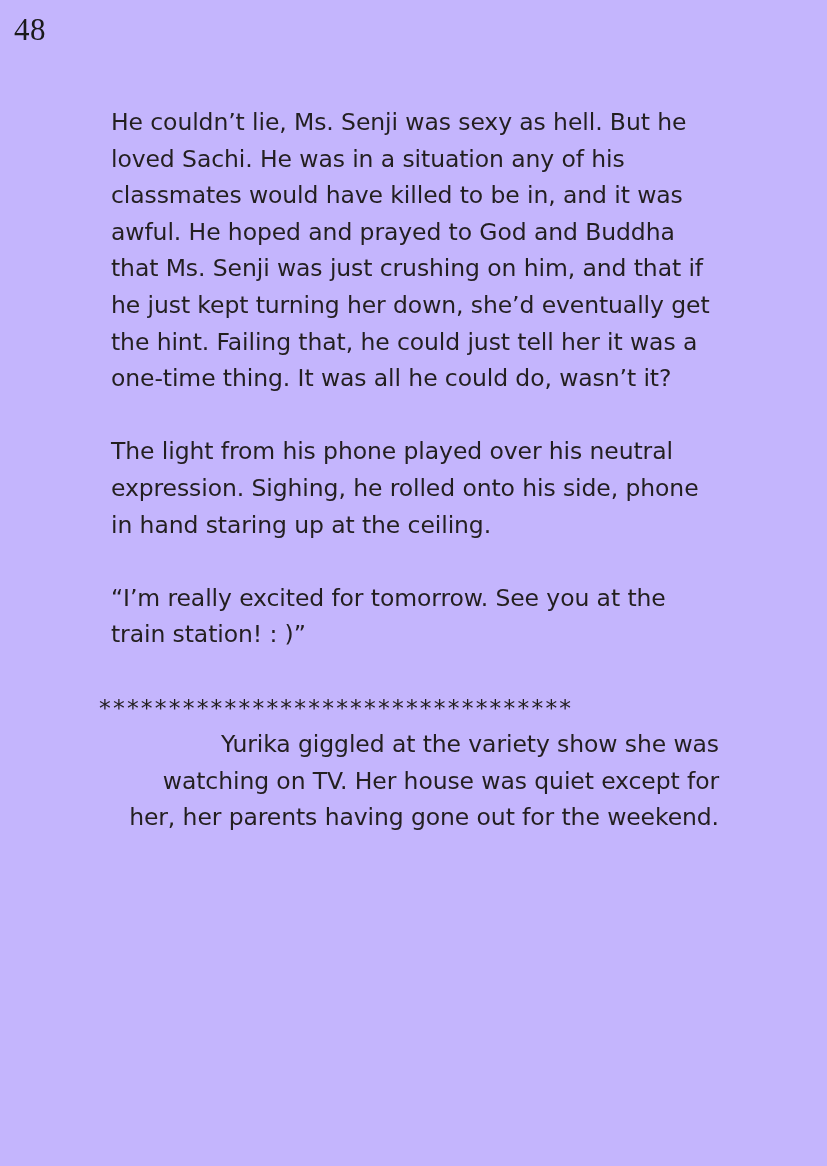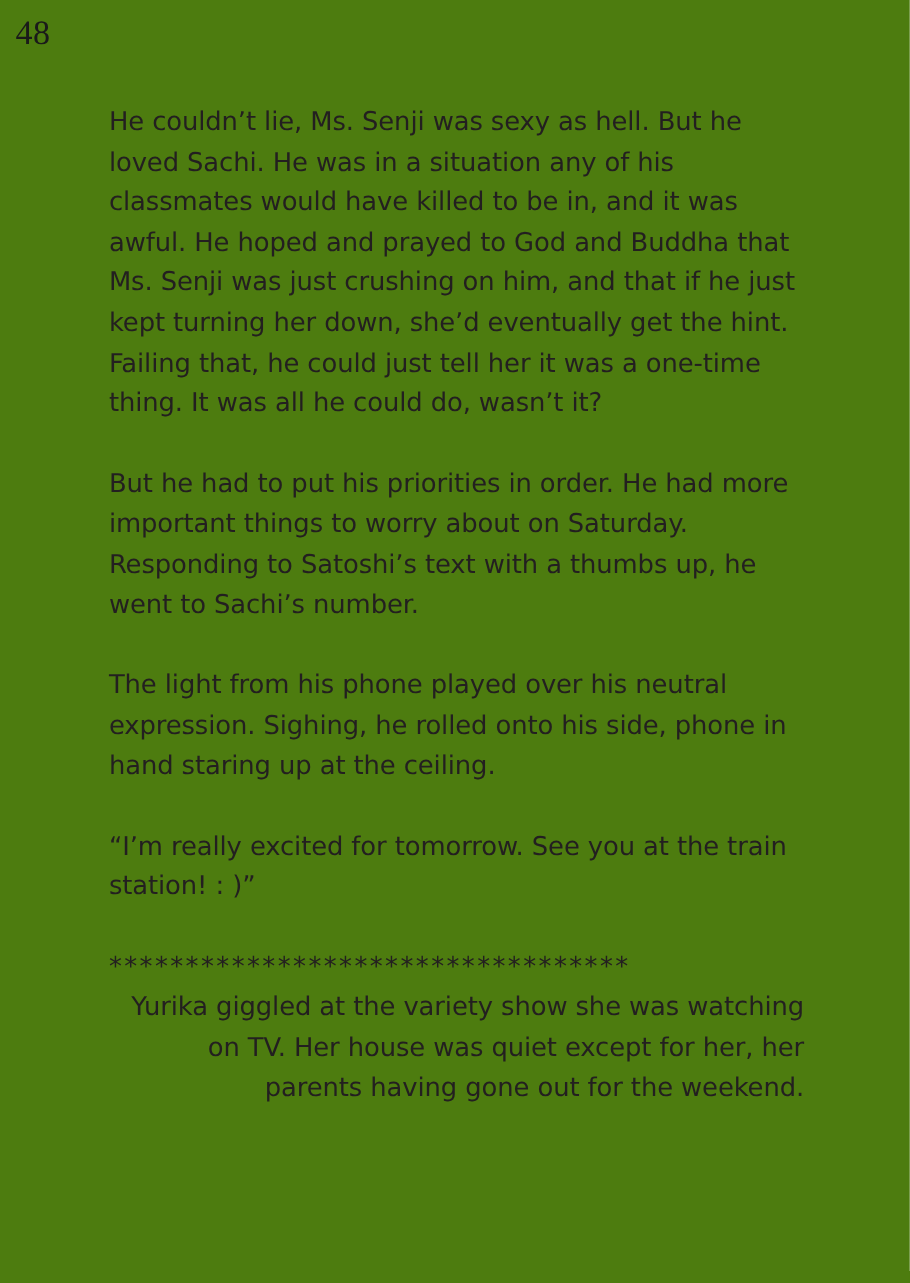--- a/index.html
+++ b/index.html
@@ -11,21 +11,21 @@
     width: 827px;
     height: 1166px;
     position: relative;
     font-family: "Liberation Serif", serif;
     color: #1a1a1a;
     overflow: hidden;
   }
   .page {
     position: absolute;
     inset: 0;
-    background: #4d7c0f;
+    background: #c4b5fd;
   }
   .page-number {
     position: absolute;
     top: 14px;
     left: 14px;
     font-family: "Liberation Serif", serif;
     font-size: 31px;
     line-height: 1;
     color: #1a1a1a;
     letter-spacing: 0.5px;
@@ -36,21 +36,21 @@
     left: 99px;
     width: 632px;
     font-family: "DejaVu Sans", sans-serif;
     font-size: 23.5px;
     line-height: 36.6px;
     color: #231f20;
     text-align: left;
     letter-spacing: -0.1px;
   }
   p.para {
-    margin: 0;
+    margin: 12px;
     padding: 0;
   }
   p.para + p.para {
     margin-top: 36.6px;
   }
   p.divider {
     margin: 0;
     padding: 0;
     letter-spacing: 2.2px;
     font-size: 23.5px;
@@ -65,20 +65,19 @@
 </style>
 </head>
 <body>
 
 <div class="page">
 
   <div class="page-number">48</div>
 
   <div class="body-text">
     <p class="para">He couldn’t lie, Ms. Senji was sexy as hell. But he loved Sachi. He was in a situation any of his classmates would have killed to be in, and it was awful. He hoped and prayed to God and Buddha that Ms. Senji was just crushing on him, and that if he just kept turning her down, she’d eventually get the hint. Failing that, he could just tell her it was a one-time thing. It was all he could do, wasn’t it?</p>
-    <p class="para">But he had to put his priorities in order. He had more important things to worry about on Saturday. Responding to Satoshi’s text with a thumbs up, he went to Sachi’s number.</p>
     <p class="para">The light from his phone played over his neutral expression. Sighing, he rolled onto his side, phone in hand staring up at the ceiling.</p>
     <p class="para">“I’m really excited for tomorrow. See you at the train station! : )”</p>
     <p class="divider" style="margin-top:36.6px;">**********************************</p>
     <p class="para">Yurika giggled at the variety show she was watching on TV. Her house was quiet except for her, her parents having gone out for the weekend.</p>
   </div>
 
 </div>
 
 </body></html>

